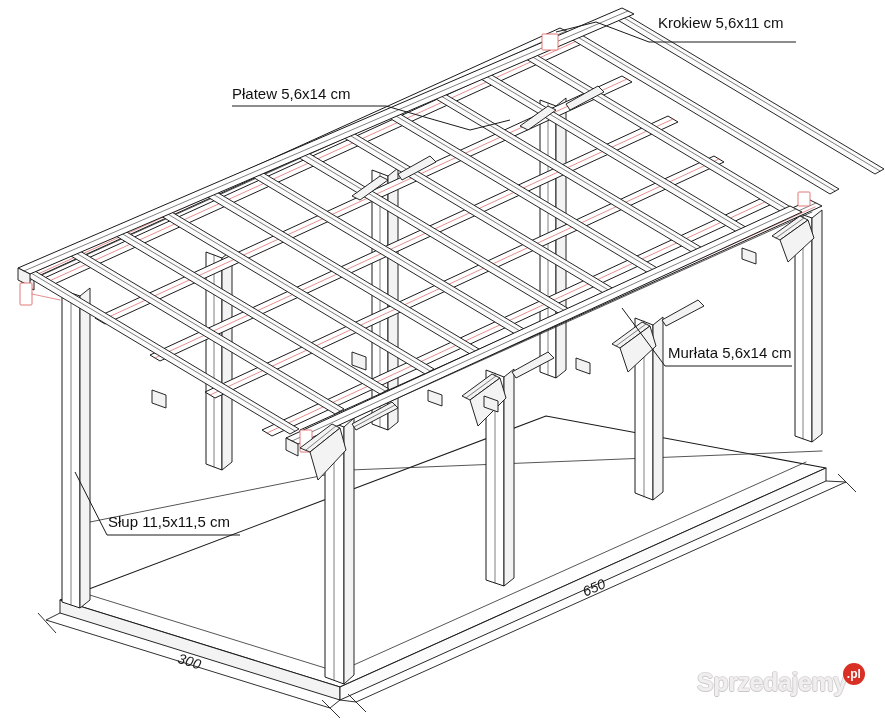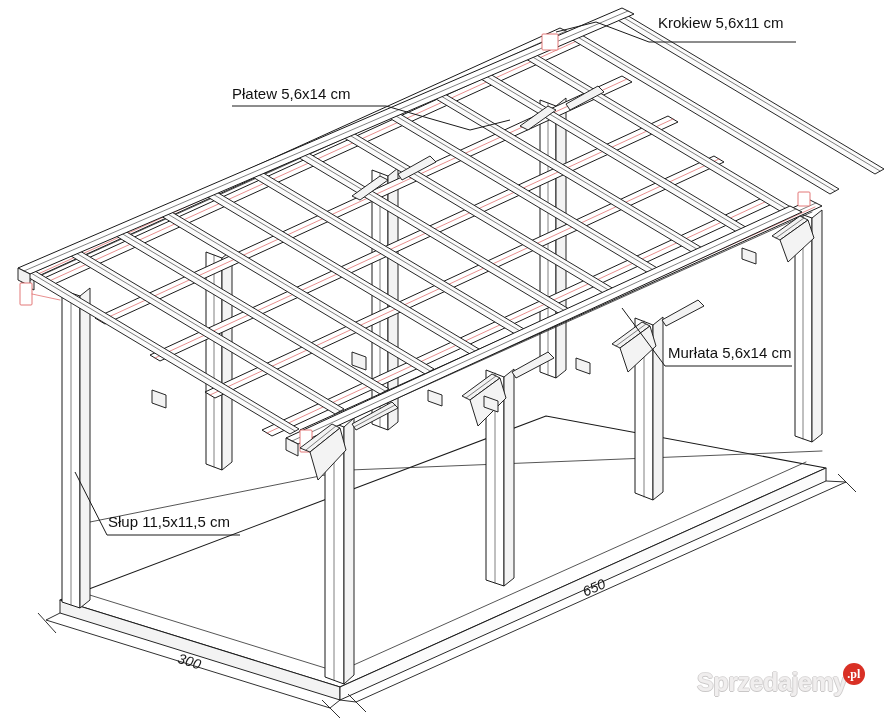--- a/index.html
+++ b/index.html
@@ -44,21 +44,21 @@
     color:#f0eeee;
     text-shadow:0 1px 0 #c9c7c7, 1px 0 0 #d8d6d6, 0 -1px 0 #dddbdb, -1px 0 0 #d2d0d0;
     letter-spacing:-0.4px;
     line-height:1;
   }
   #watermark .wm-badge{
     margin-left:-4px;margin-top:-7px;
     width:22px;height:22px;border-radius:50%;
     background:#d93025;
     color:#ffffff;
-    font-family:Liberation Serif, serif;
+    font-family:Liberation Sans, sans-serif;
     font-size:12px;font-weight:bold;
     display:flex;align-items:center;justify-content:center;
     line-height:1;
   }
 </style>
 </head>
 <body>
 
 <div id="drawing-root">
 

